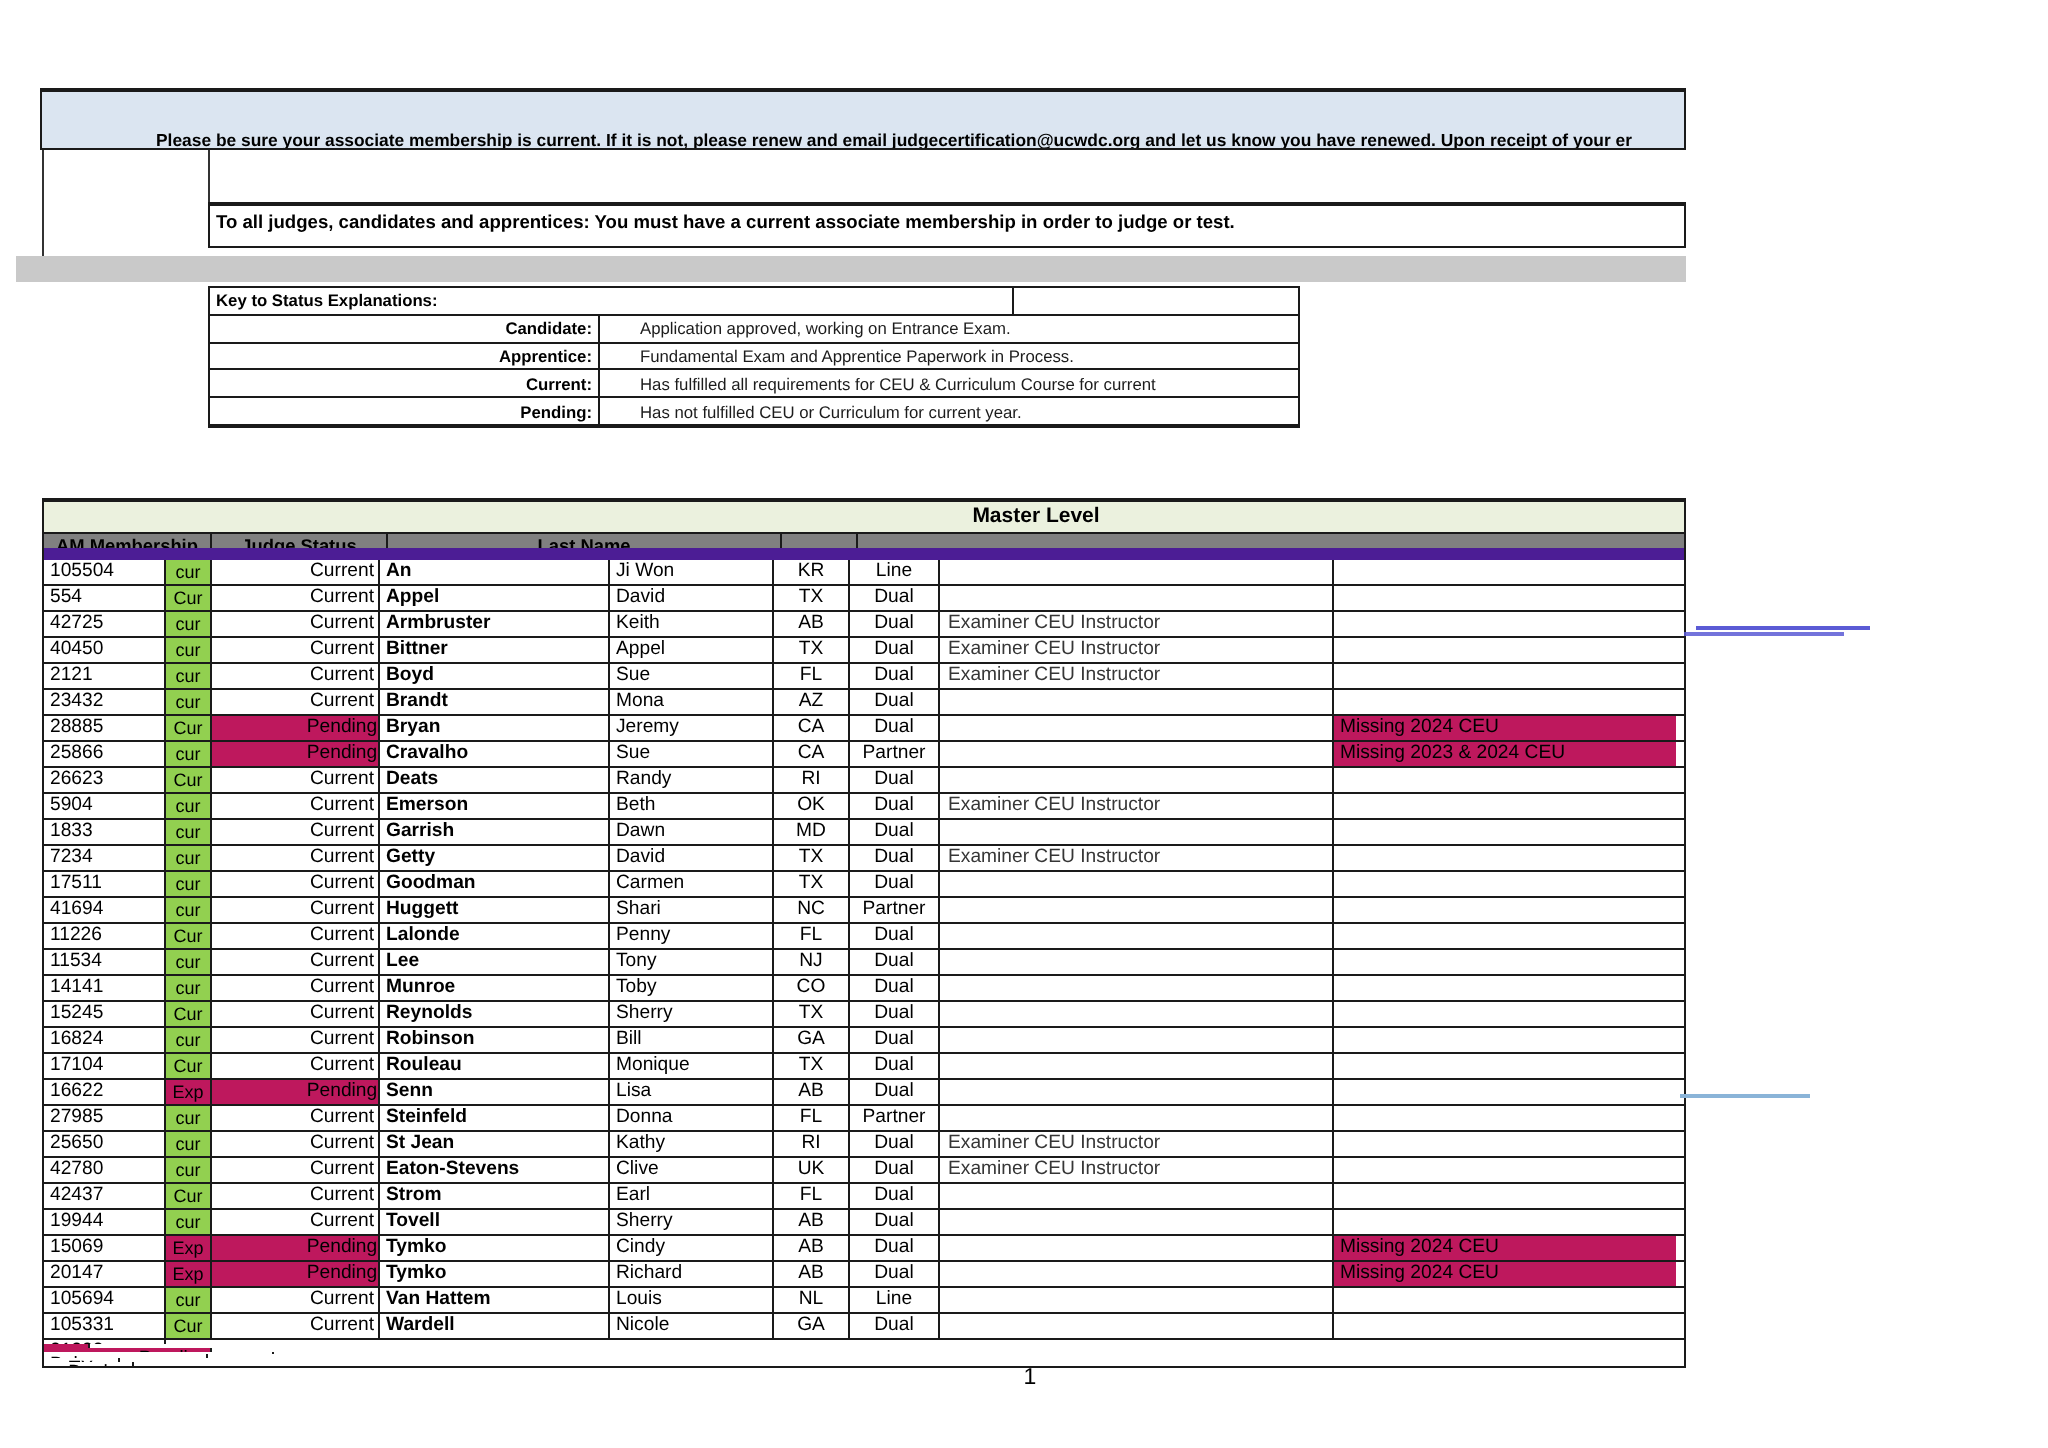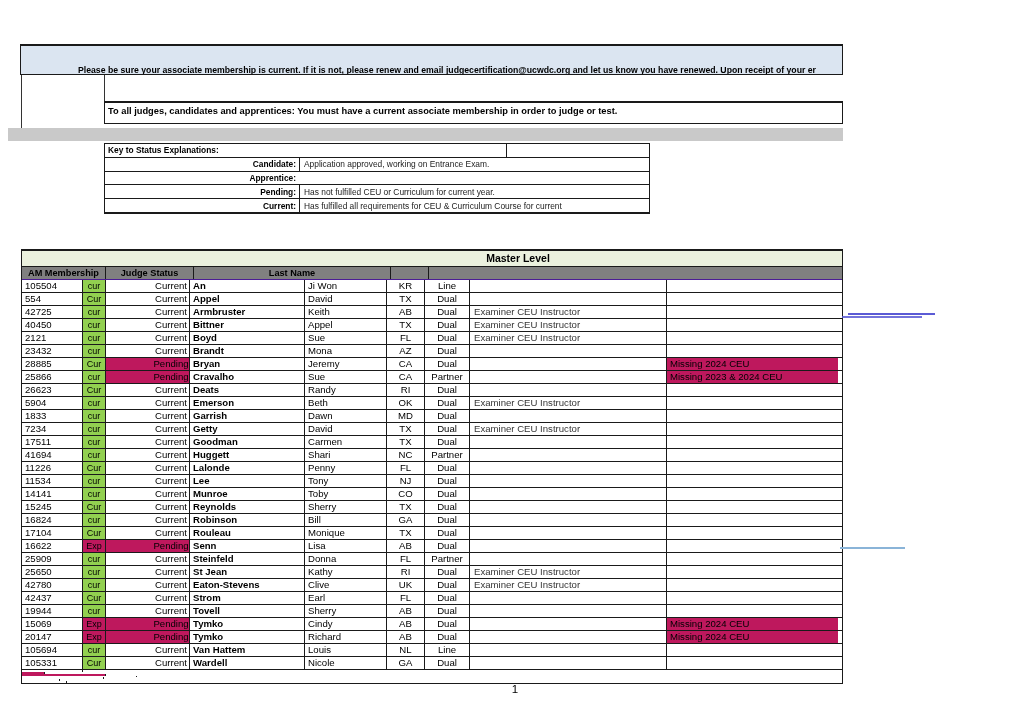--- a/index.html
+++ b/index.html
@@ -25,31 +25,31 @@
   .grayband { position:absolute; left:8px; top:128px; width:835px; height:13px; background:#C9C9C9; }
 
   
   .keybox { position:absolute; left:104px; top:143px; width:546px; height:71px;
             border:1px solid #1a1a1a; border-bottom-width:2px; display:flex; flex-direction:column;
             font-size:8.4px; background:#fff; }
   .keyrow { flex:1; display:flex; align-items:center; border-top:1px solid #1a1a1a; position:relative; }
   .keyrow:first-child { border-top:none; }
   .key-title { font-weight:bold; padding-left:3px; }
   .key-label { width:194px; text-align:right; font-weight:bold; padding-right:3px; }
-  .key-desc  { flex:1; border-left:1px solid #1a1a1a; padding-left:4px; color:#1c1c1c;
+  .key-desc  { flex:1; border-left:1px solid #1a1a1a; padding-left:20px; color:#1c1c1c;
                align-self:stretch; display:flex; align-items:center; }
   .key-stub  { position:absolute; left:401px; top:0; bottom:0; width:1px; background:#1a1a1a; }
 
   
   .mtable { position:absolute; left:21px; top:249px; width:822px;
             border:1px solid #1a1a1a; border-top-width:2px; background:#fff; }
   .master-row { height:16px; background:#EBF1DE; border-bottom:1px solid #1a1a1a; position:relative; }
   .master-row span { position:absolute; left:172px; width:648px; text-align:center;
                      font-weight:bold; font-size:10.5px; line-height:15px; }
-  .hrow { display:flex; height:13px; background:#808080; border-bottom:1px solid #4c1d95;
+  .hrow { display:flex; height:13px; background:#808080; border-bottom:6px solid #4c1d95;
           font-size:9.2px; font-weight:bold; line-height:12px; }
   .hrow .hc { border-right:1px solid #1a1a1a; text-align:center; overflow:hidden; white-space:nowrap; }
   .hrow .hc:last-child { border-right:none; }
   .hc.left { text-align:left; padding-left:4px;margin-top:33px; }
 
   .trow { display:flex; height:13px; border-bottom:1px solid #1a1a1a; font-size:9.6px; line-height:12px; }
   .trow:last-child { border-bottom:none;flex-direction:column; }
   .tc { border-right:1px solid #1a1a1a; overflow:hidden; white-space:nowrap; }
   .tc:last-child { border-right:none; }
   .c-id      { width:61px;  padding-left:3px; }
@@ -92,28 +92,29 @@
     <div class="keyrow">
       <span class="key-title">Key to Status Explanations:</span>
       <span class="key-stub"></span>
     </div>
     <div class="keyrow">
       <span class="key-label">Candidate:</span>
       <span class="key-desc">Application approved, working on Entrance Exam.</span>
     </div>
     <div class="keyrow">
       <span class="key-label">Apprentice:</span>
+      <span class="key-desc">Fundamental Exam and Apprentice Paperwork in Process.</span>
+    </div>
+    <div class="keyrow">
+      <span class="key-label">Current:</span>
+      <span class="key-desc">Has fulfilled all requirements for CEU  &amp; Curriculum Course for current</span>
     </div>
     <div class="keyrow">
       <span class="key-label">Pending:</span>
       <span class="key-desc">Has not fulfilled CEU or Curriculum for current year.</span>
-    </div>
-    <div class="keyrow">
-      <span class="key-label">Current:</span>
-      <span class="key-desc">Has fulfilled all requirements for CEU  &amp; Curriculum Course for current</span>
     </div>
   </div>
 
   <div class="mtable">
     <div class="master-row">
       <span>Master Level</span>
     </div>
     <div class="hrow">
       <div class="hc h-member">AM Membership</div>
       <div class="hc h-status">Judge Status</div>
@@ -349,21 +350,21 @@
     <div class="tc c-abbr bg-orange">Exp</div>
     <div class="tc c-status bg-orange">Pending</div>
     <div class="tc c-last">Senn</div>
     <div class="tc c-first">Lisa</div>
     <div class="tc c-state">AB</div>
     <div class="tc c-type">Dual</div>
     <div class="tc c-comment"></div>
     <div class="tc c-note"></div>
   </div>
         <div class="trow">
-    <div class="tc c-id">25909</div>
+    <div class="tc c-id">27985</div>
     <div class="tc c-abbr bg-green">cur</div>
     <div class="tc c-status">Current</div>
     <div class="tc c-last">Steinfeld</div>
     <div class="tc c-first">Donna</div>
     <div class="tc c-state">FL</div>
     <div class="tc c-type">Partner</div>
     <div class="tc c-comment"></div>
     <div class="tc c-note"></div>
   </div>
         <div class="trow">

